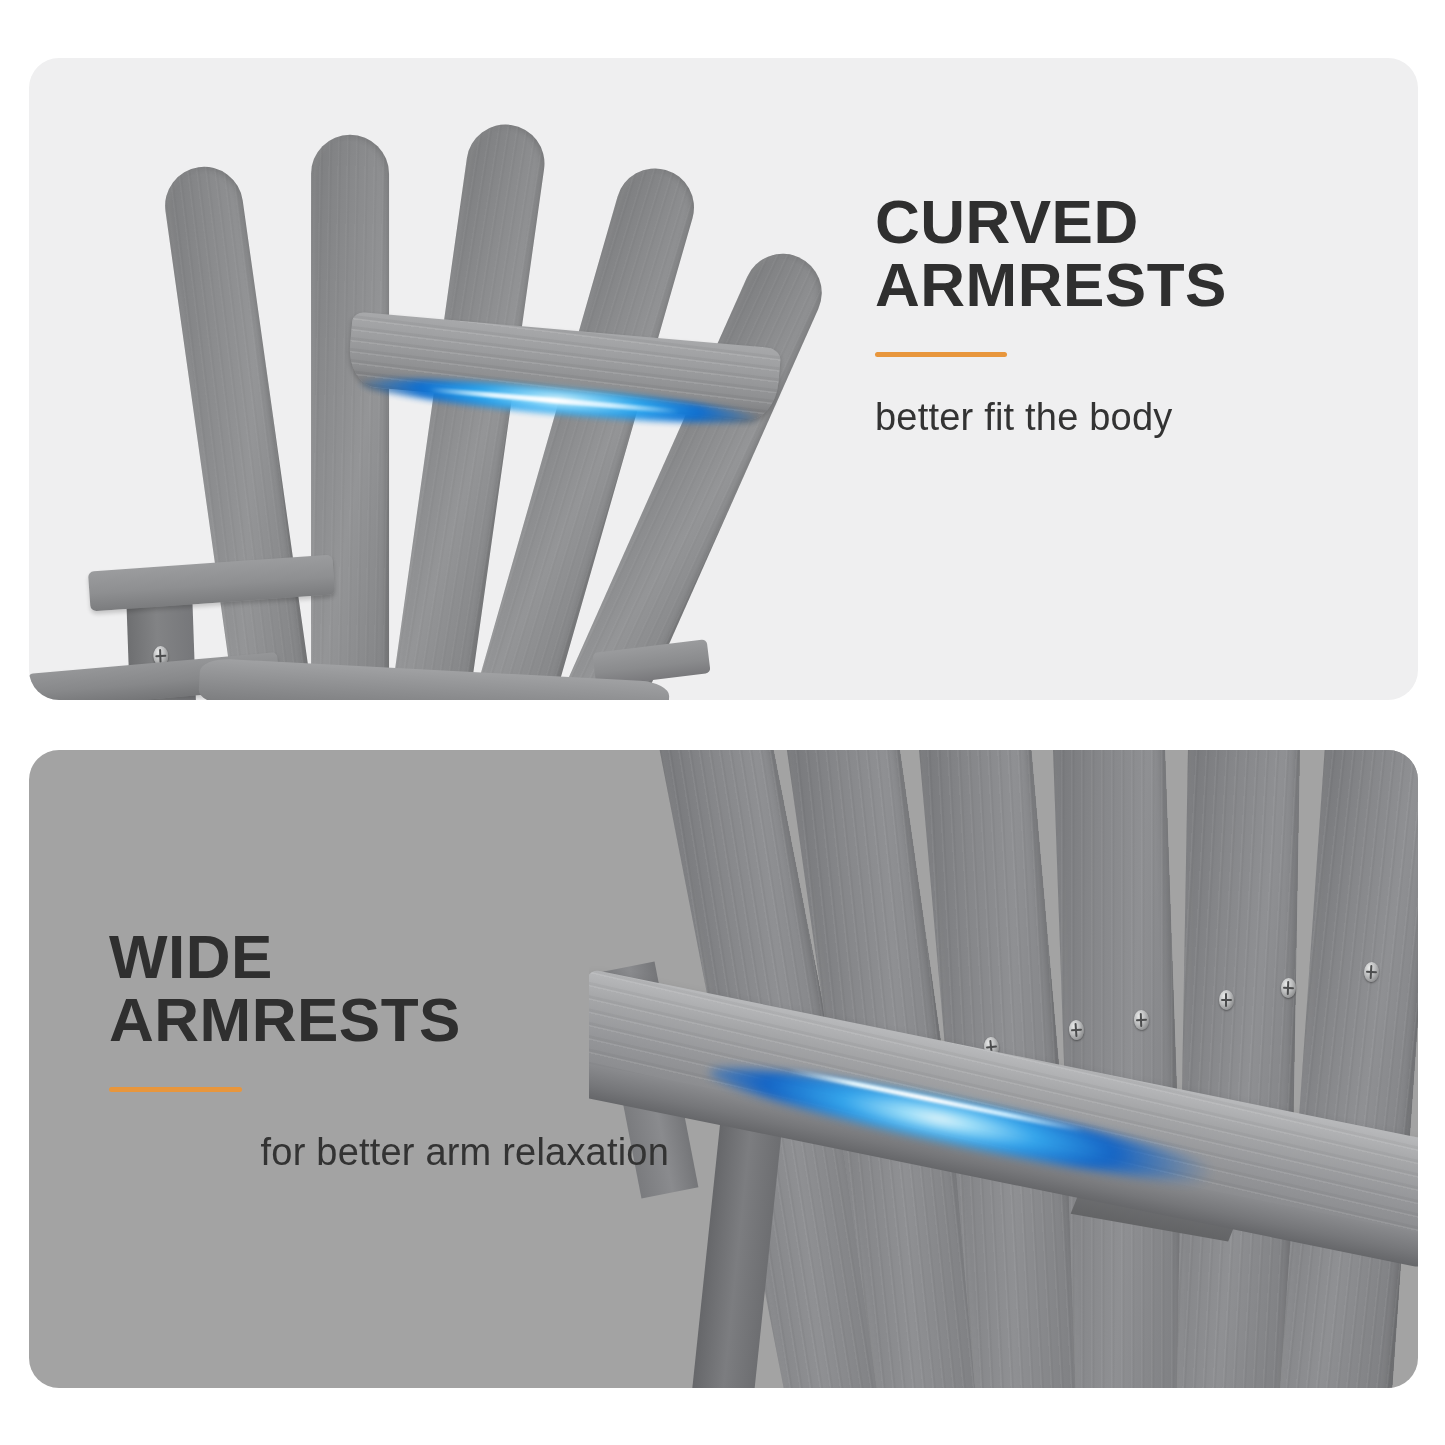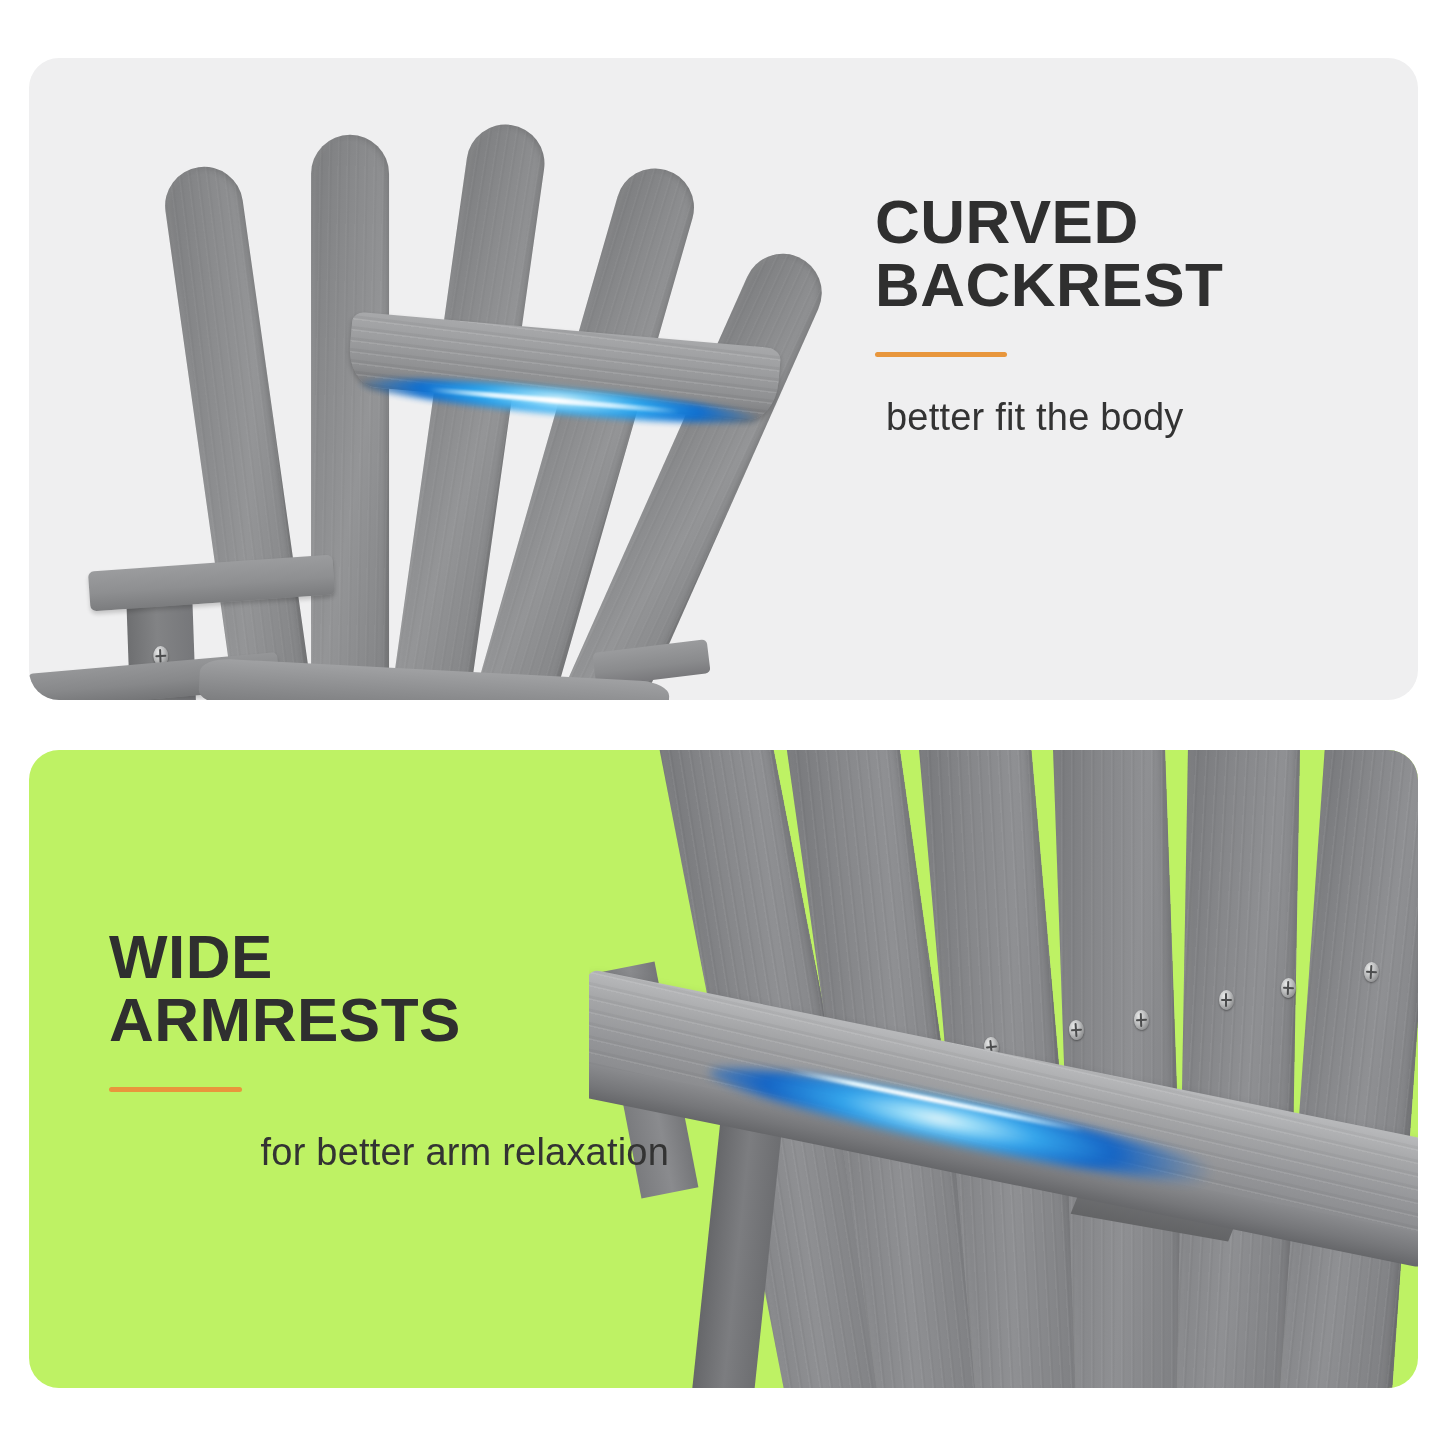--- a/index.html
+++ b/index.html
@@ -239,27 +239,27 @@
       <span class="screw"></span>
     </div>
     <div id="armrest-top"></div>
     <div id="armrest-top-r"></div>
     <div id="seatrail-top"></div>
     <div id="seatfront-top"></div>
   </div>
 
   <div class="textblock" id="text-top" style="left:846px;top:132px;">
     <h2 class="headline" style="color: rgb(47, 47, 47);">CURVED
-BACKREST</h2>
+ARMRESTS</h2>
     <div class="rule" id="rule-top" style="background:#e8963c;"></div>
-    <p class="subtext" style="color: rgb(51, 51, 51); margin-left: 11px;">better fit the body</p>
+    <p class="subtext" style="color: rgb(51, 51, 51);">better fit the body</p>
   </div>
 </div>
 
-<div class="panel" id="panel-bottom" style="background: #bef264;">
+<div class="panel" id="panel-bottom" style="background: #a3a3a3;">
 
   <div id="art-bottom">
 
     <div id="back-bottom">
       <div class="bslat b1"></div>
       <div class="bslat b2"></div>
       <div class="bslat b3"></div>
       <div class="bslat b4"></div>
       <div class="bslat b5"></div>
       <div class="bslat b6"></div>

